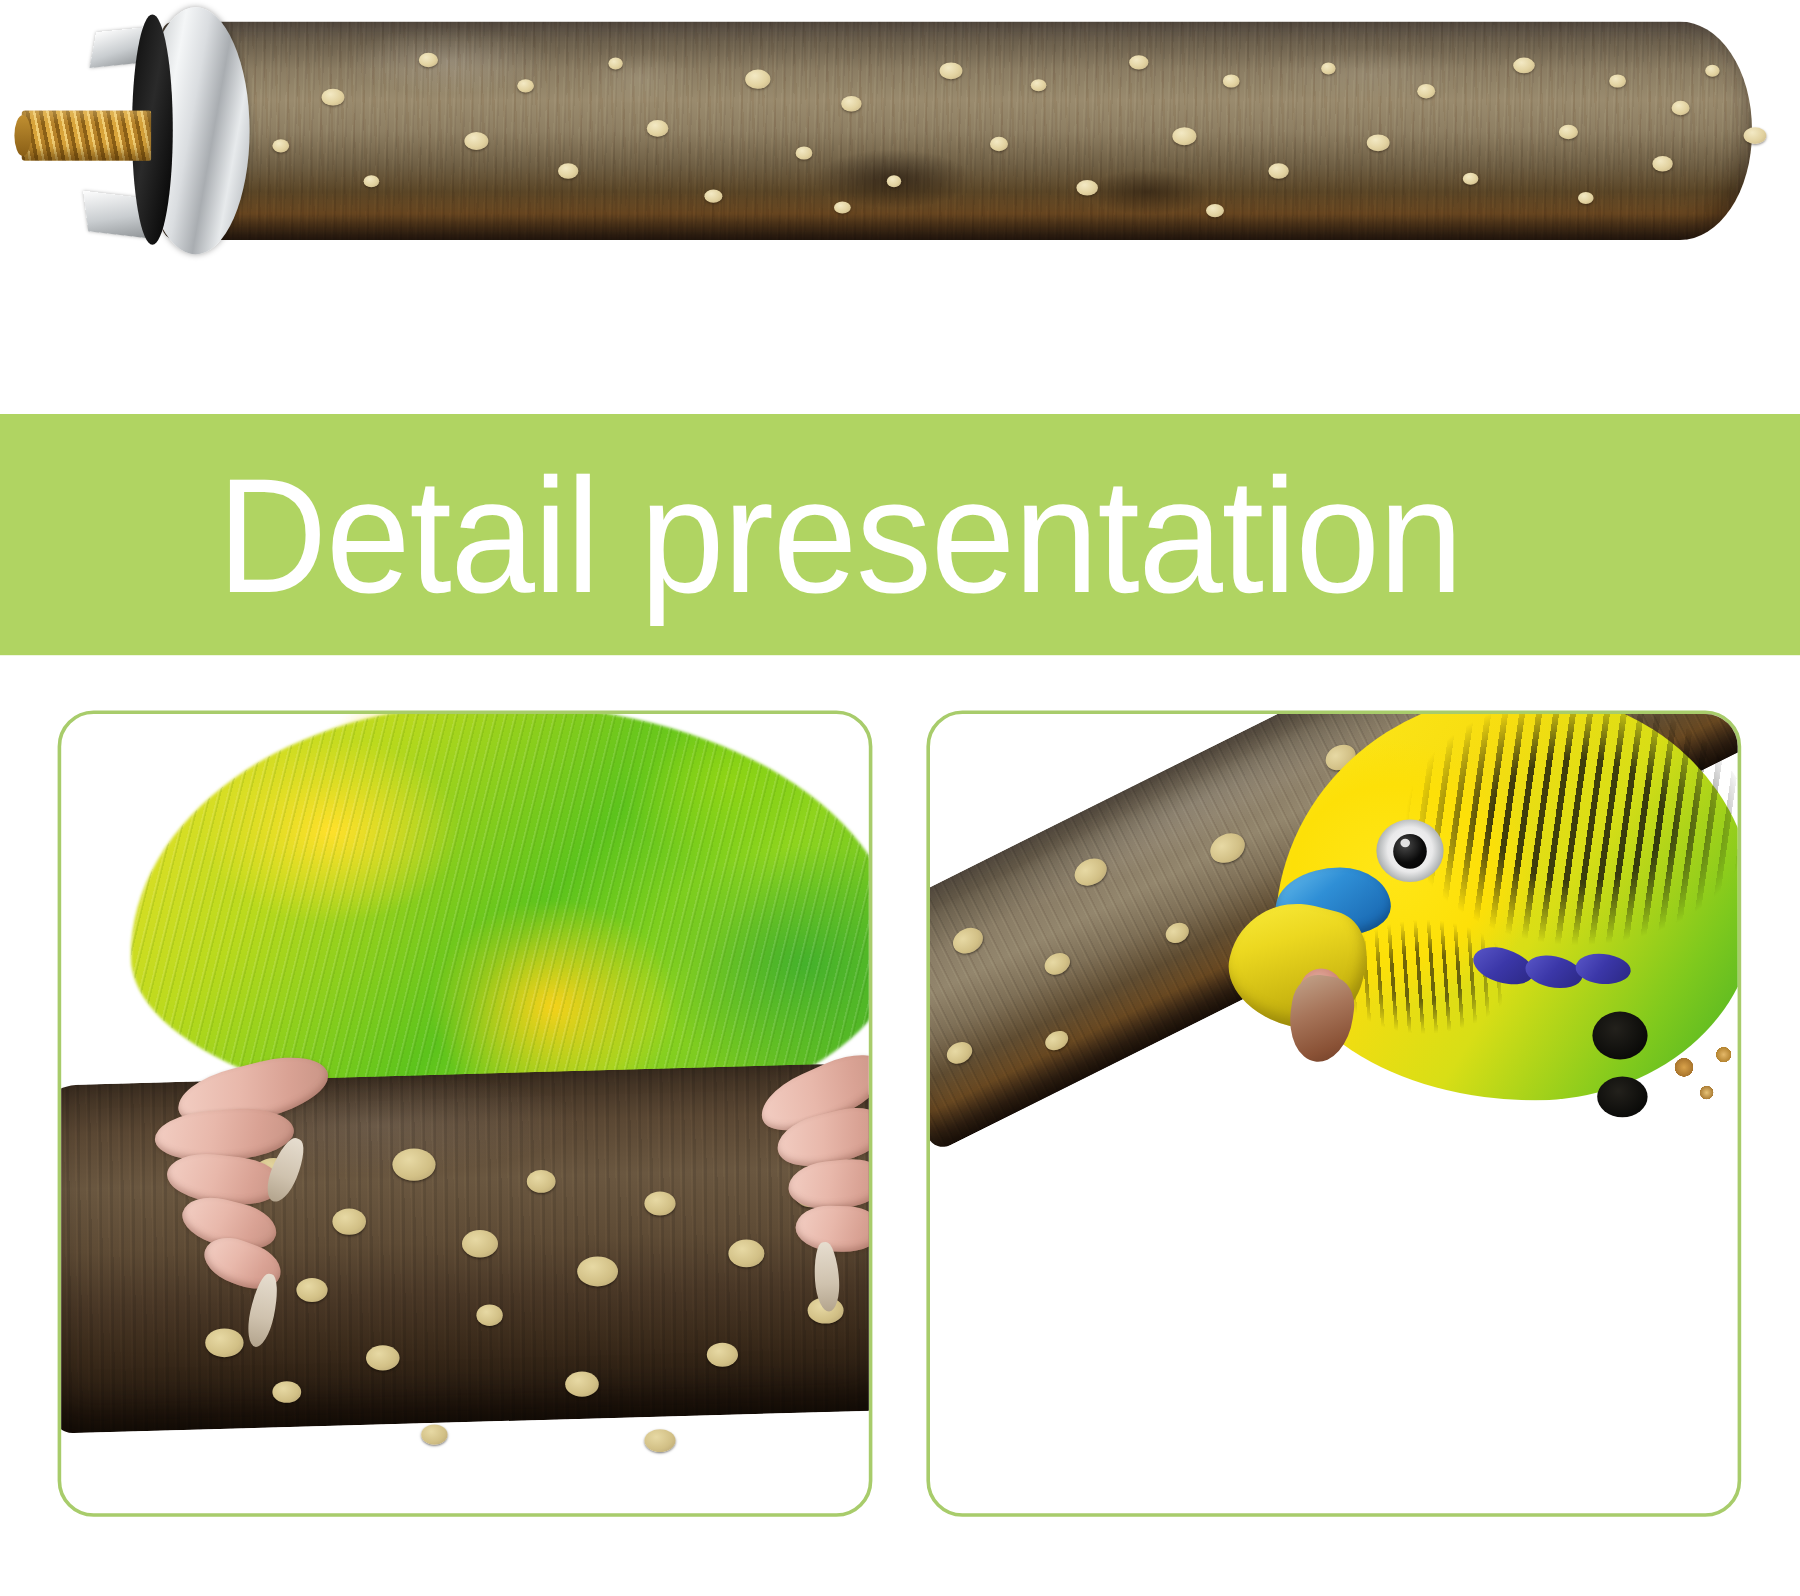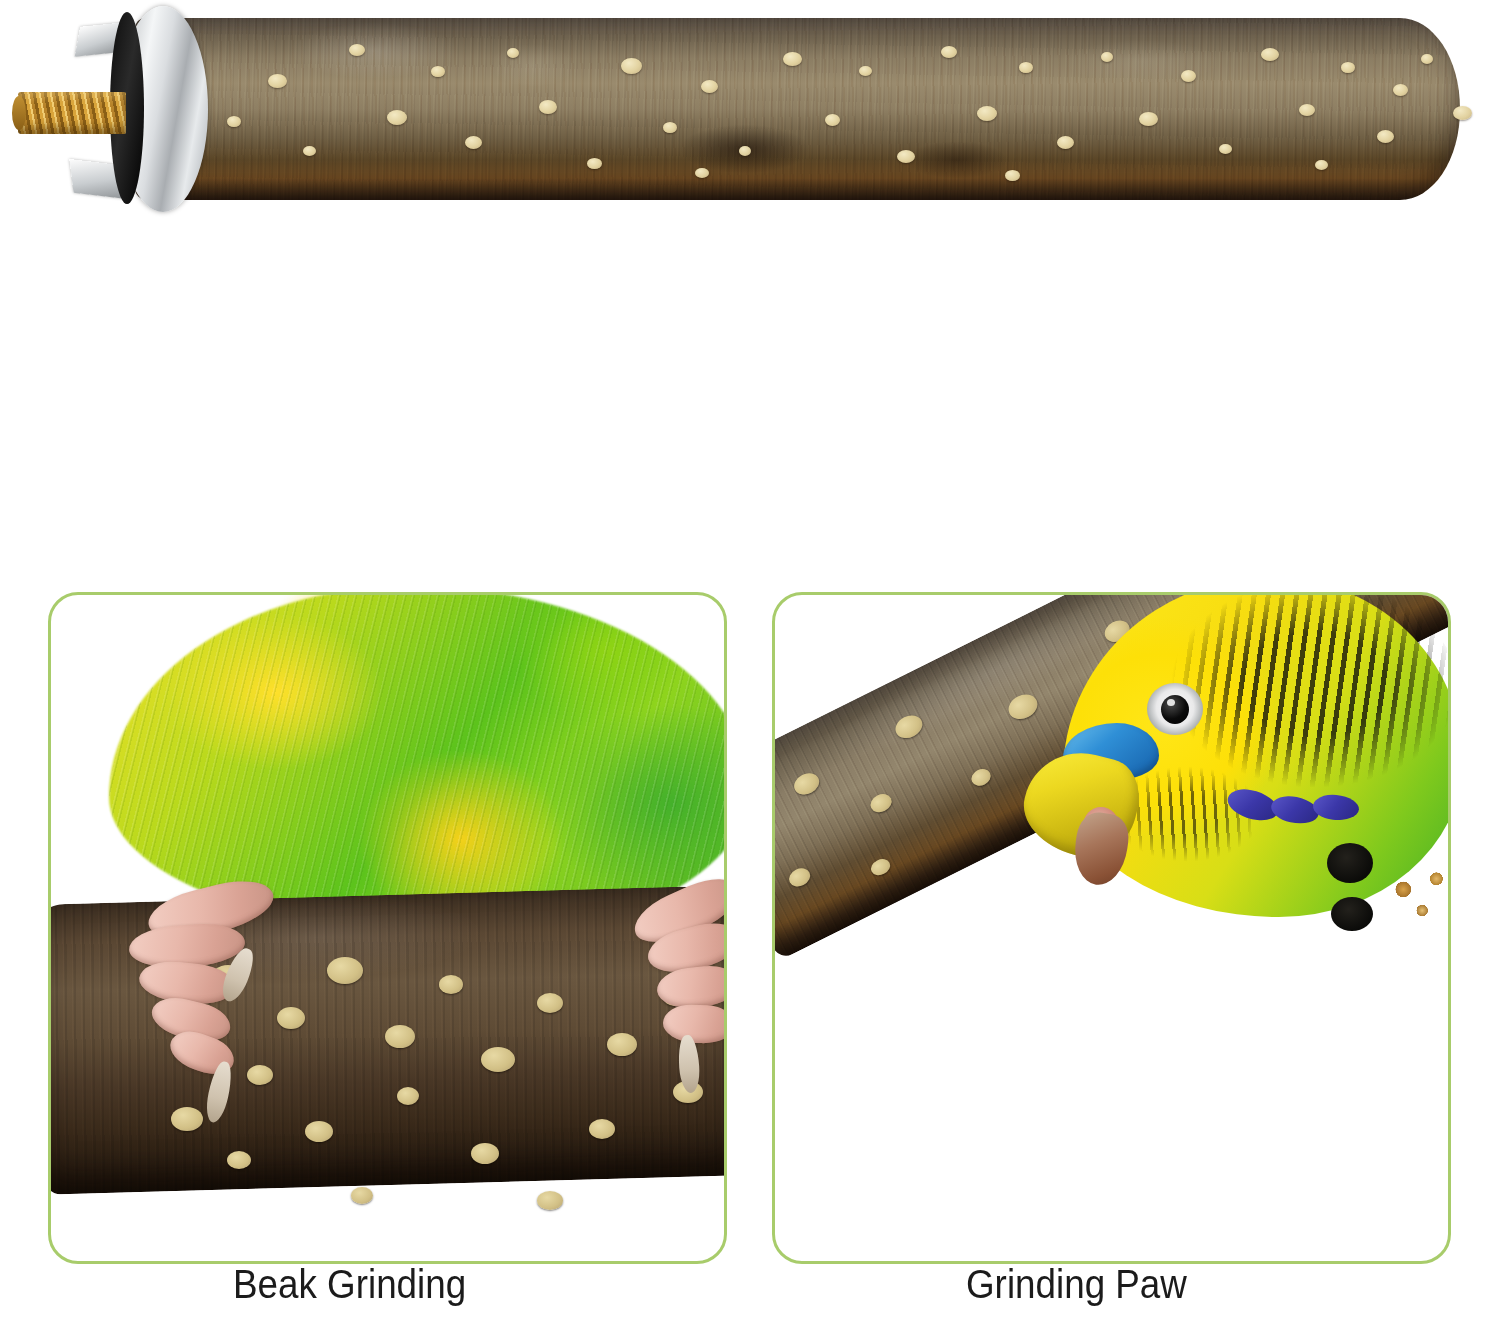--- a/index.html
+++ b/index.html
@@ -266,20 +266,23 @@
     <div class="mount">
       <div class="tab tab-top"></div>
       <div class="tab tab-bot"></div>
       <div class="washer"></div>
       <div class="gasket"></div>
       <div class="bolt"></div>
       <div class="bolt-tip"></div>
     </div>
   </div>
 
+  <div class="banner">
+    <div class="banner-title">Detail presentation</div>
+  </div>
 
   <div class="panels">
 
     <div class="panel panel-left">
       <div class="bird-edge"></div>
       <div class="bird-body"></div>
       <div class="feather-lines"></div>
 
       <div class="log-h">
         <div class="log-h-grain"></div>
@@ -353,18 +356,14 @@
       <div class="eye-glint"></div>
       <div class="cheek-patch" style="left:452px;top:196px;width:52px;height:28px;transform:rotate(18deg);"></div>
       <div class="cheek-patch" style="left:496px;top:202px;width:48px;height:26px;transform:rotate(12deg);"></div>
       <div class="cheek-patch" style="left:538px;top:200px;width:46px;height:25px;transform:rotate(6deg);"></div>
       <div class="throat-spot" style="left:552px;top:248px;width:46px;height:40px;"></div>
       <div class="throat-spot" style="left:556px;top:302px;width:42px;height:34px;"></div>
       <div class="food-bits"></div>
     </div>
   </div>
 
-  <div class="captions">
-    <div class="caption caption-left">Beak Grinding</div>
-    <div class="caption caption-right">Grinding Paw</div>
-  </div>
 
 </div>
 
 </body></html>

